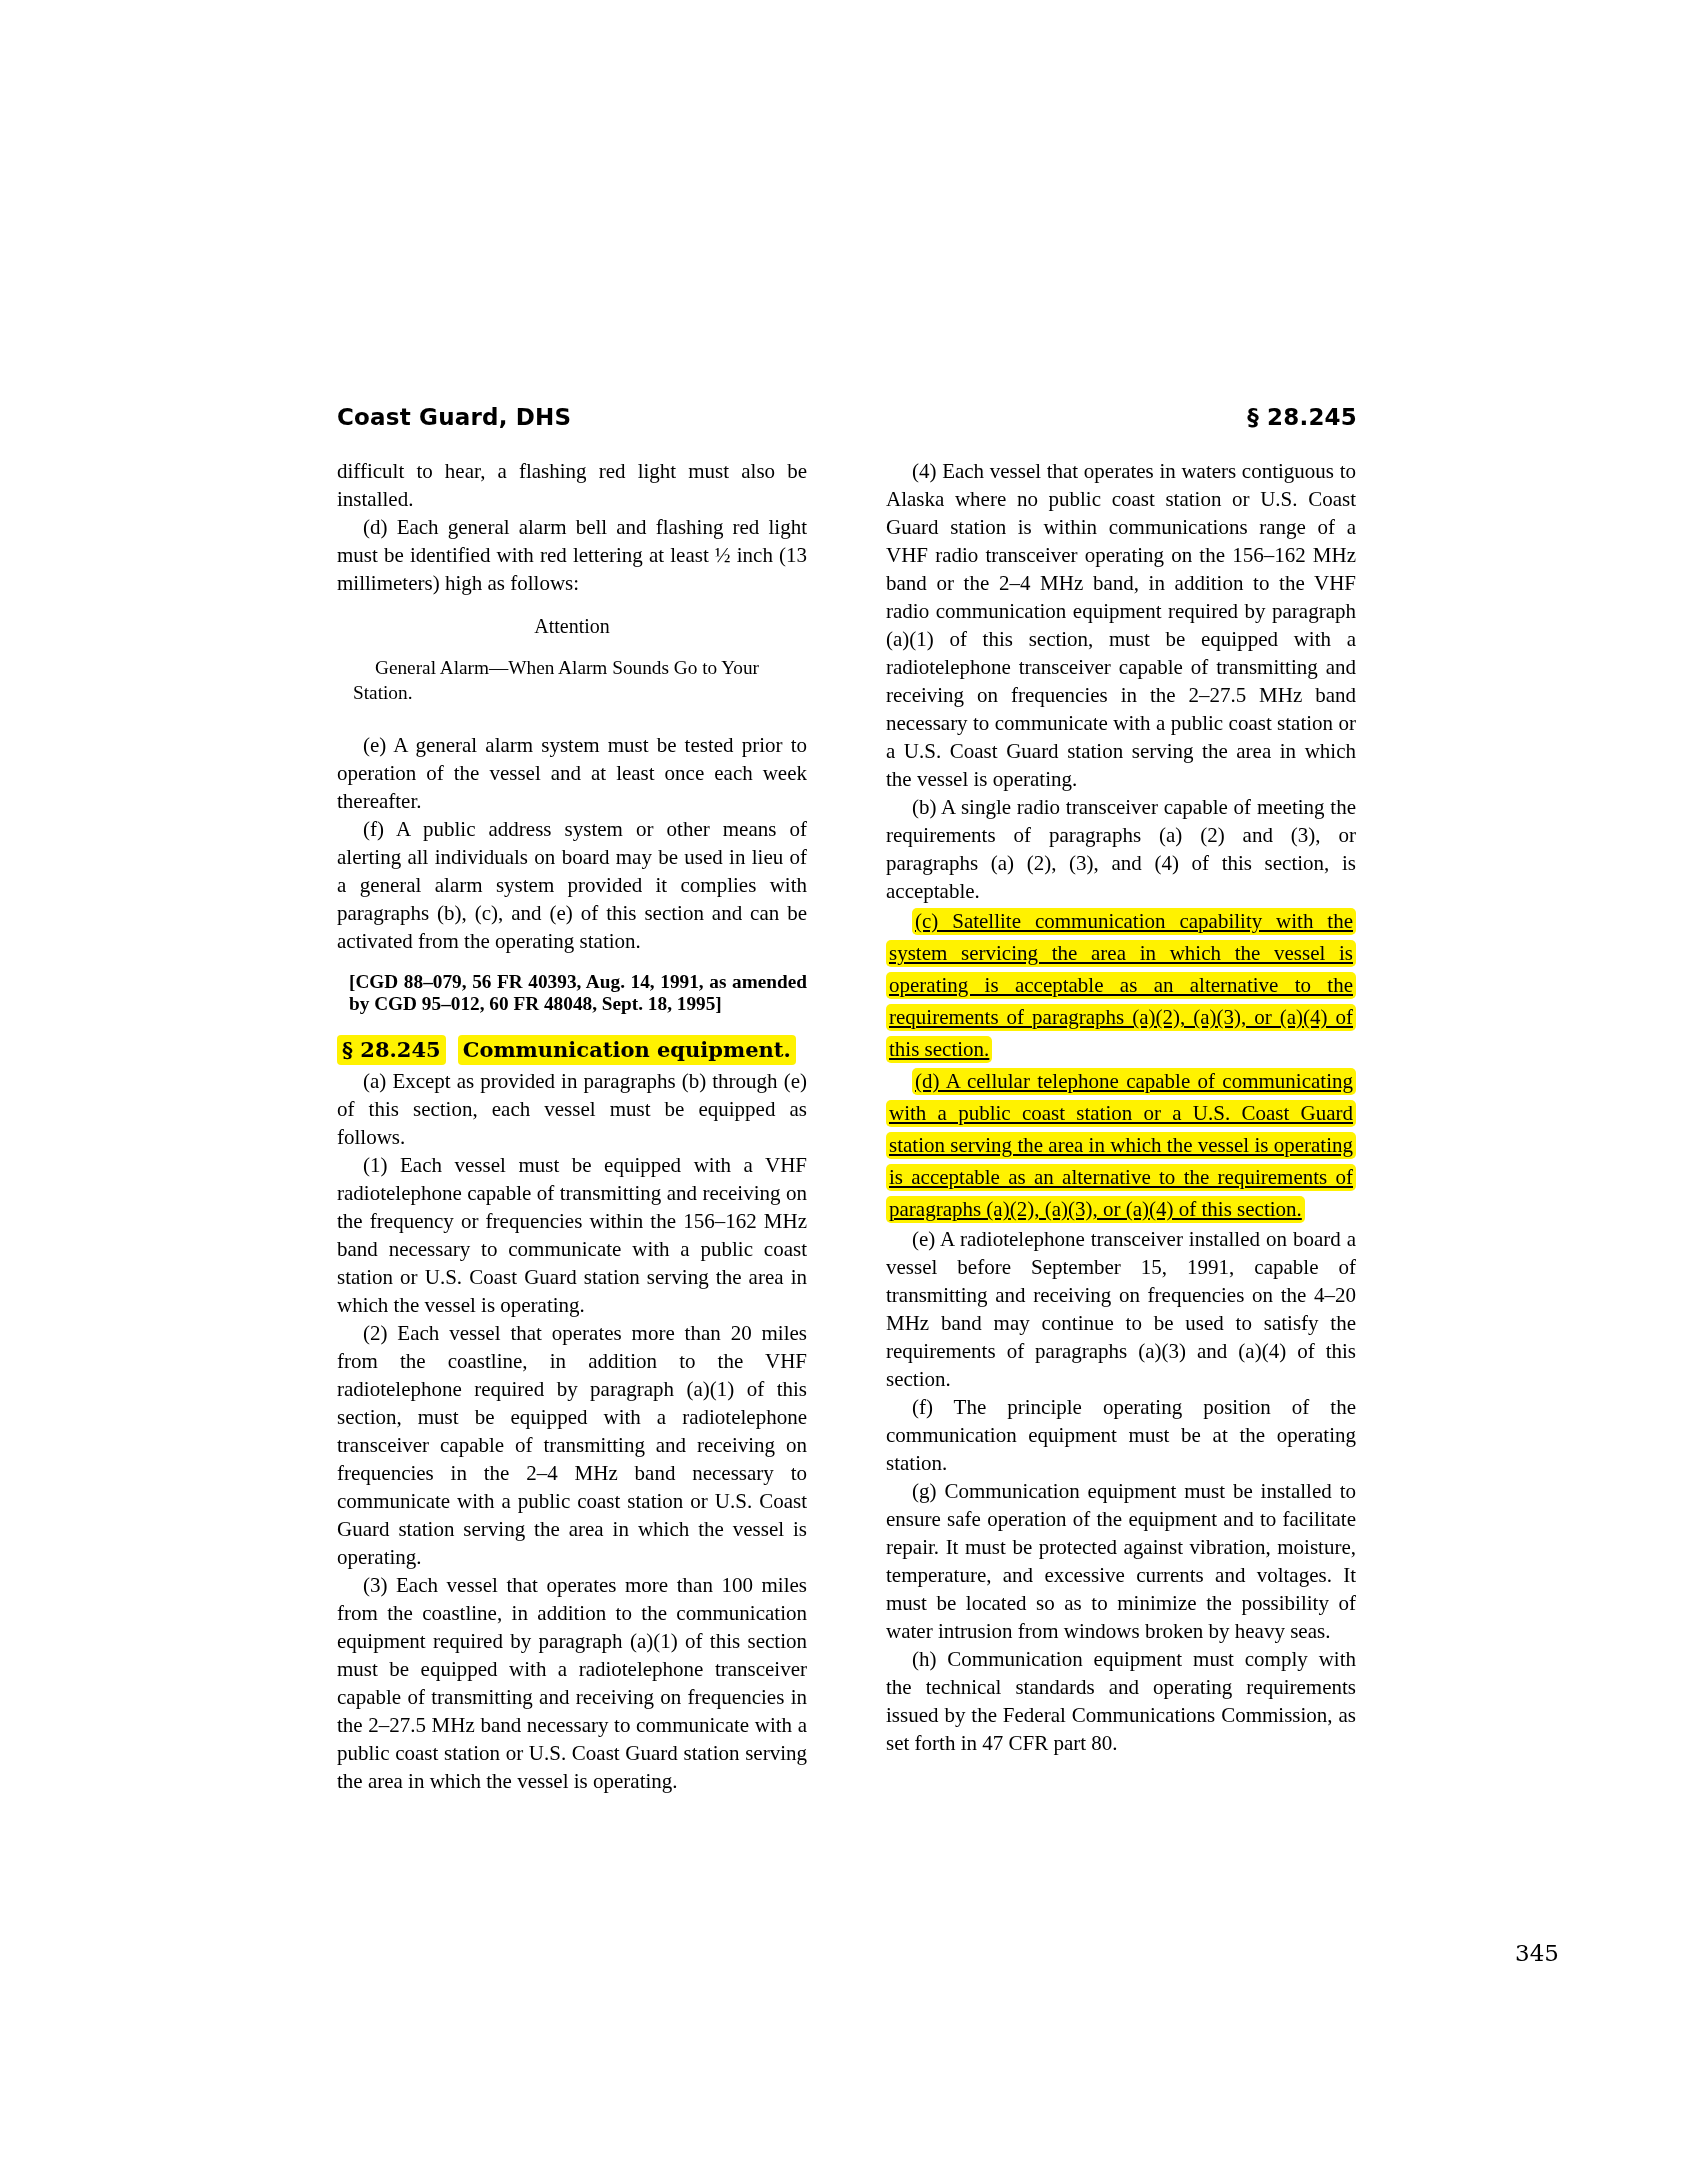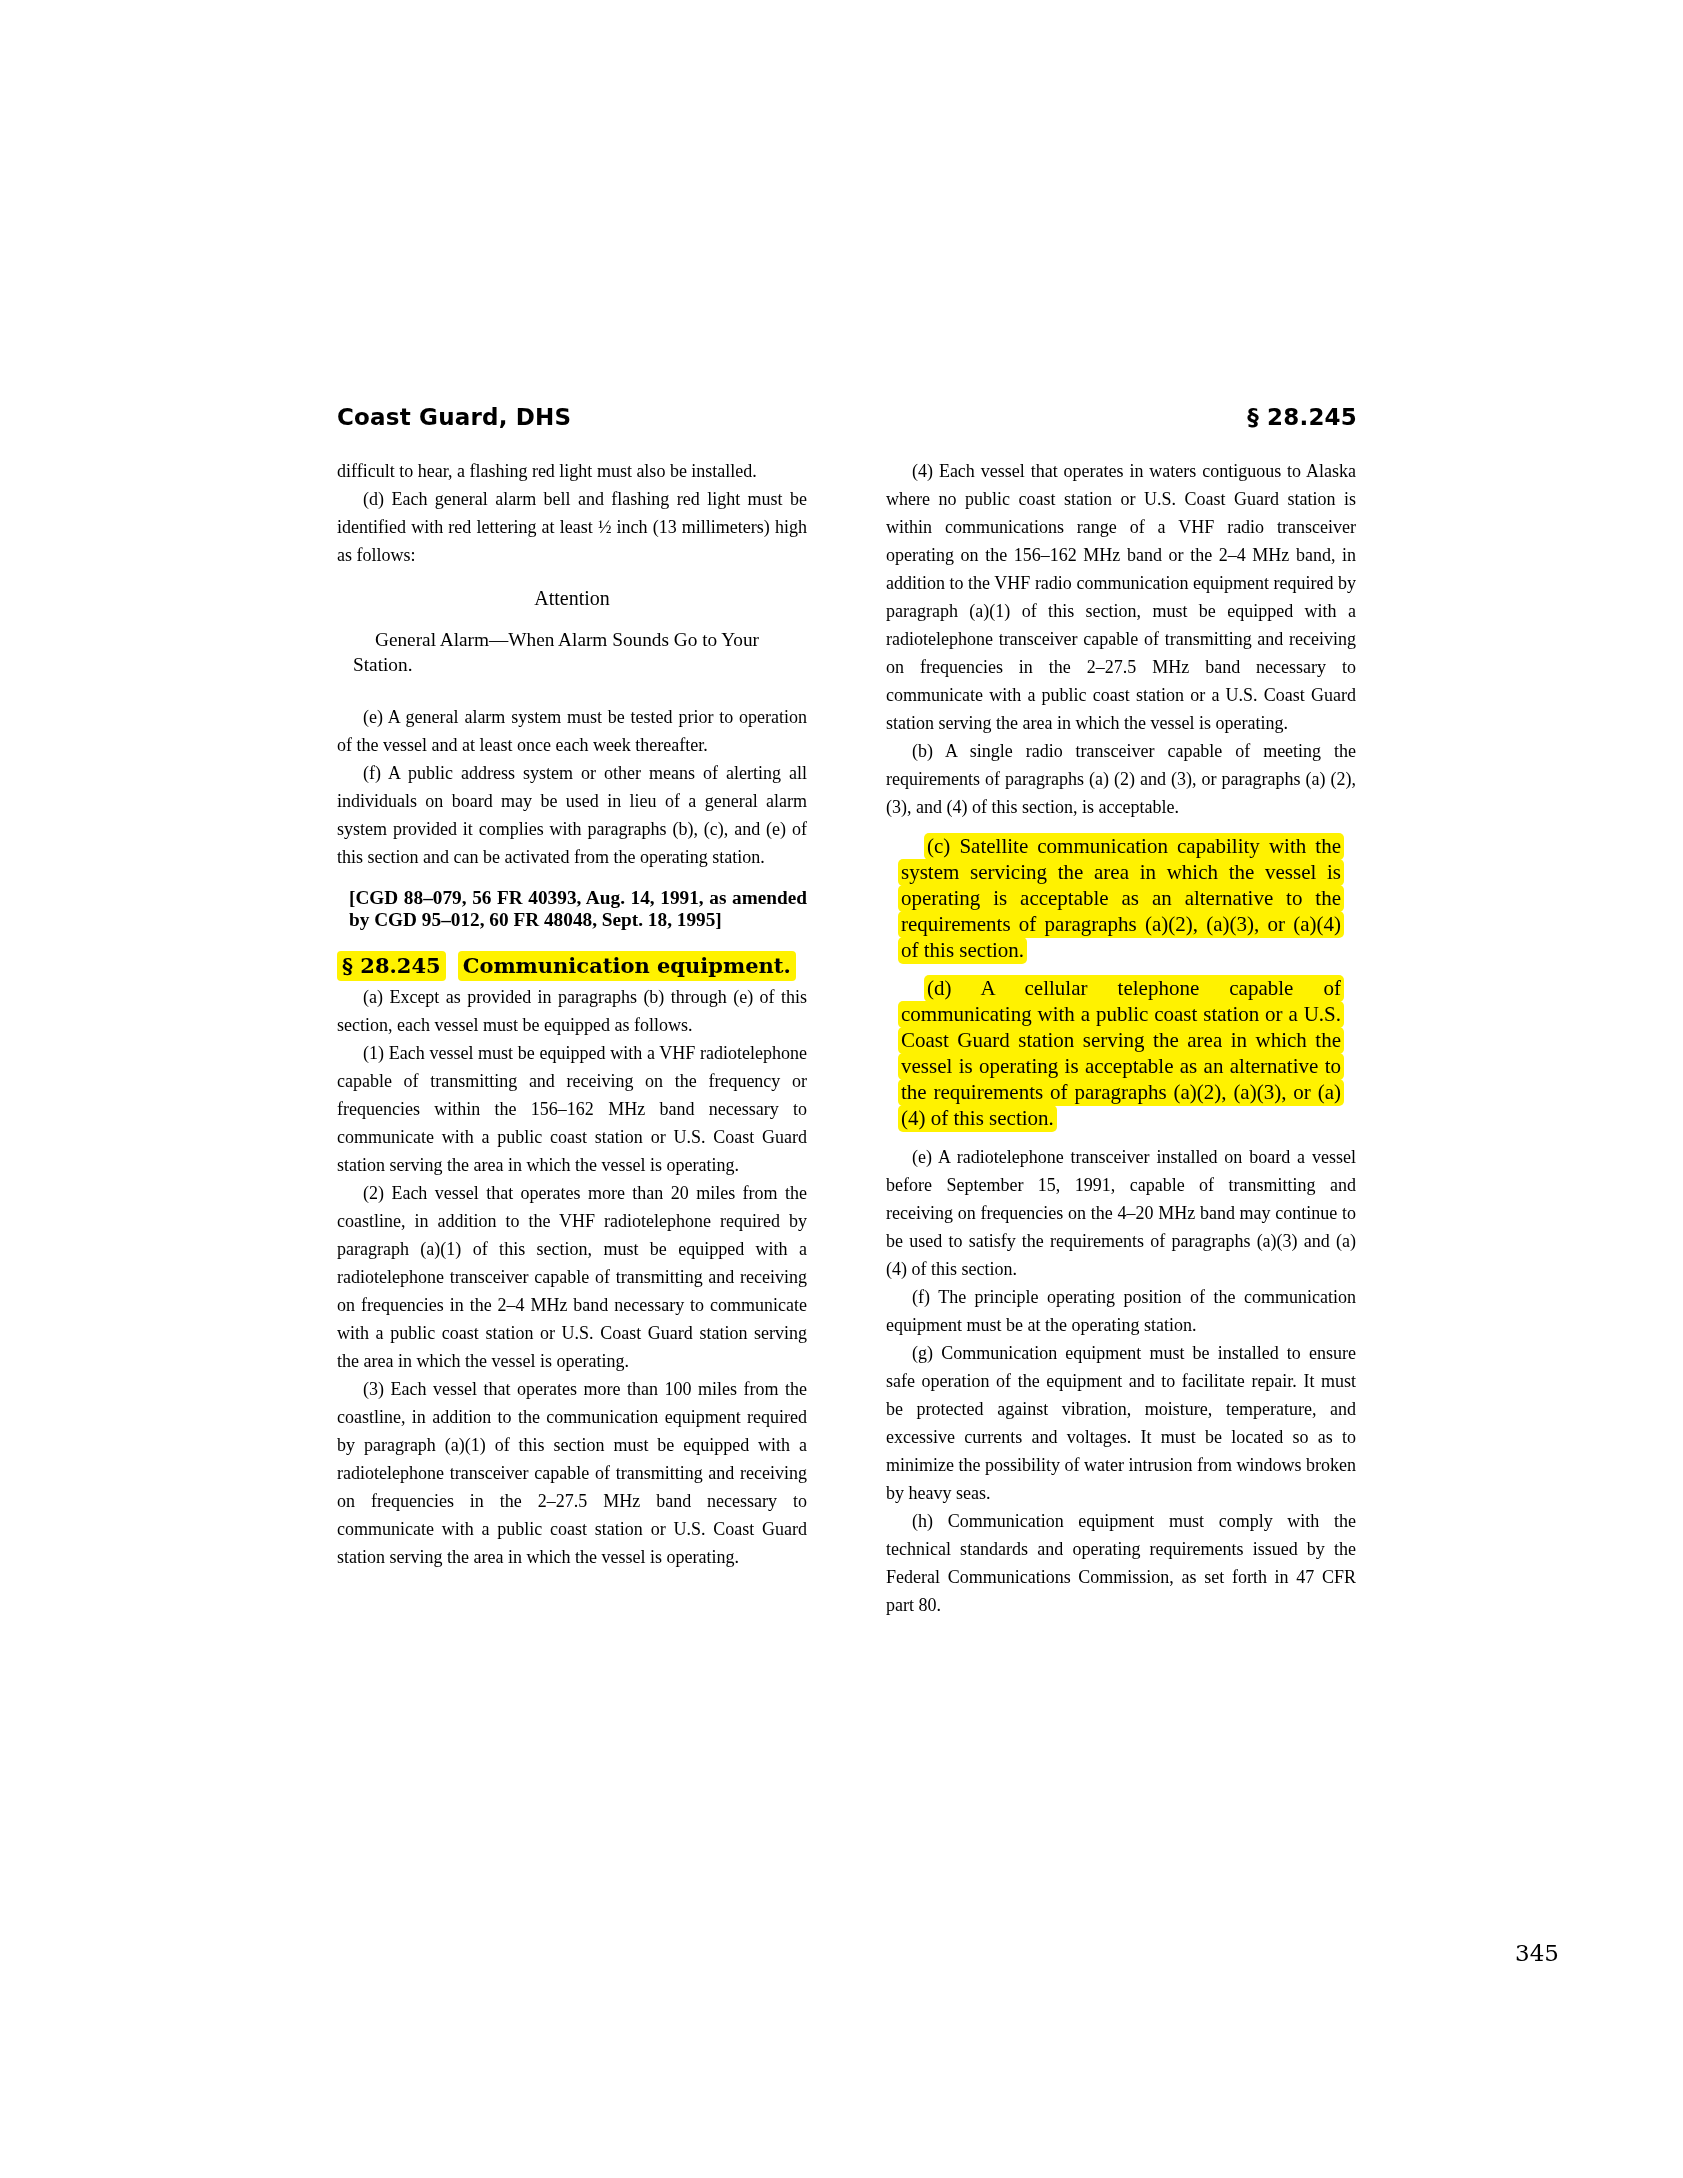--- a/index.html
+++ b/index.html
@@ -71,21 +71,21 @@
     position: absolute;
     top: 0;
     width: 470px;
   }
 
   .col-left  { left: 0px; }
   .col-right { left: 549px; }
 
   p.body {
     margin: 0;
-    font-size: 18px;
+    font-size: 21px;
     line-height: 28px;
     text-align: justify;
     text-justify: inter-word;
     text-indent: 26px;
     hyphens: none;
     word-spacing: 0px;
   }
 
   p.body.noindent { text-indent: 0; }
 
@@ -140,25 +140,26 @@
   
   .hl {
     background: #FFF200;
     border-radius: 5px;
     padding: 1px 3px 2px 3px;
     box-decoration-break: clone;
     -webkit-box-decoration-break: clone;
   }
 
   p.hl-para {
-    margin: 12px;
+    margin: 0;
     font-size: 21px;
-    line-height: 26px;
+    line-height: 32px;
     text-align: justify;
     text-indent: 26px;
+    text-decoration: underline;
   }
 
   
   .sp-10 { height: 10px; }
 
   
   .folio {
     position: absolute;
     left: 0;
     top: 1940px;

